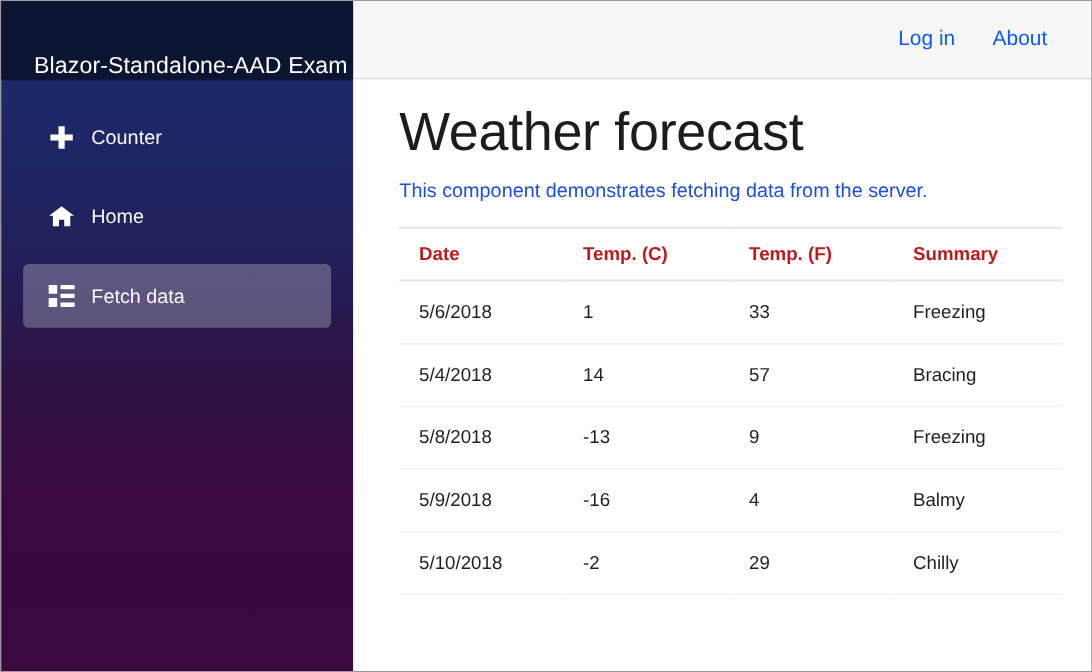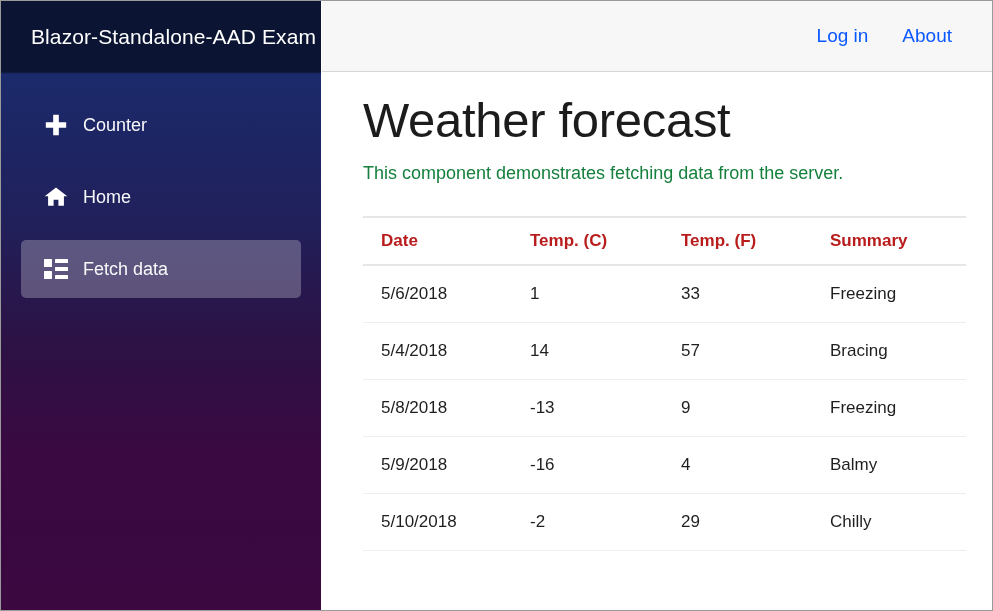--- a/index.html
+++ b/index.html
@@ -39,21 +39,21 @@
     overflow: hidden;
   }
 
   #brand-bar {
     position: absolute;
     left: 0; top: 0;
     width: 321px;
     height: 71px;
     background: #0b1533;
     display: flex;
-    align-items: center;
+    align-items: flex-end;
     z-index: 4;
   }
 
   #brand-title {
     color: #ffffff;
     font-size: 21px;
     font-weight: 400;
     white-space: nowrap;
     padding-left: 30px;
     letter-spacing: 0.1px;
@@ -144,23 +144,23 @@
     font-size: 49px;
     font-weight: 400;
     color: #1c1c1c;
     line-height: 1.18;
     letter-spacing: -0.3px;
     margin-bottom: 13px;
   }
 
   #page-subtitle {
     font-size: 18px;
-    color: #15803d;
-    font-weight: 400;
-    margin-bottom: 32px;
+    color: #1d4ed8;
+    font-weight: 400;
+    margin-bottom: 22px;
     white-space: nowrap;
   }
 
   
   #weather-table {
     width: 603px;
     border-collapse: collapse;
     table-layout: fixed;
   }
 

